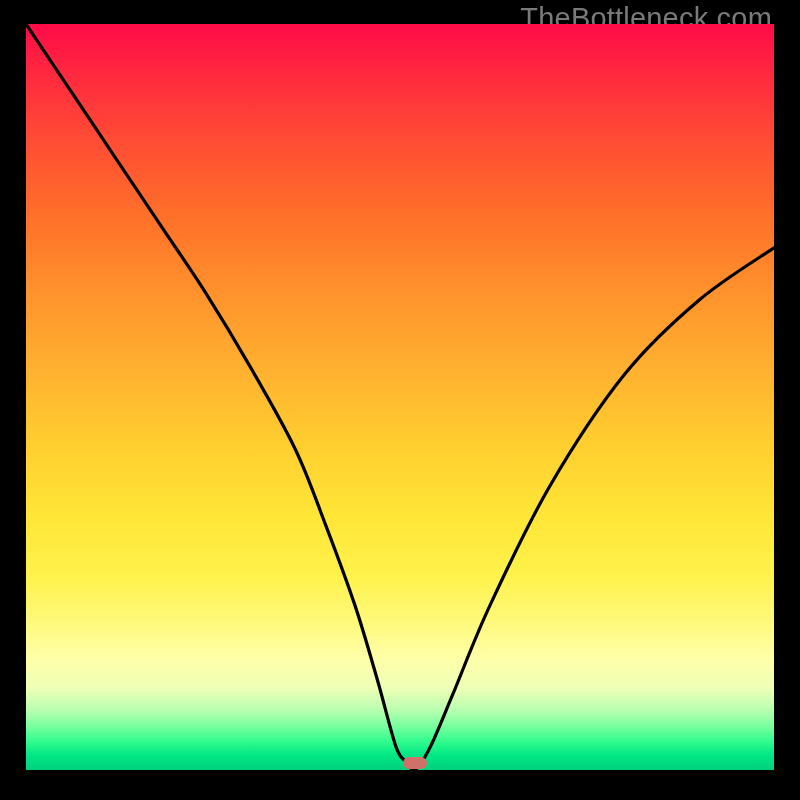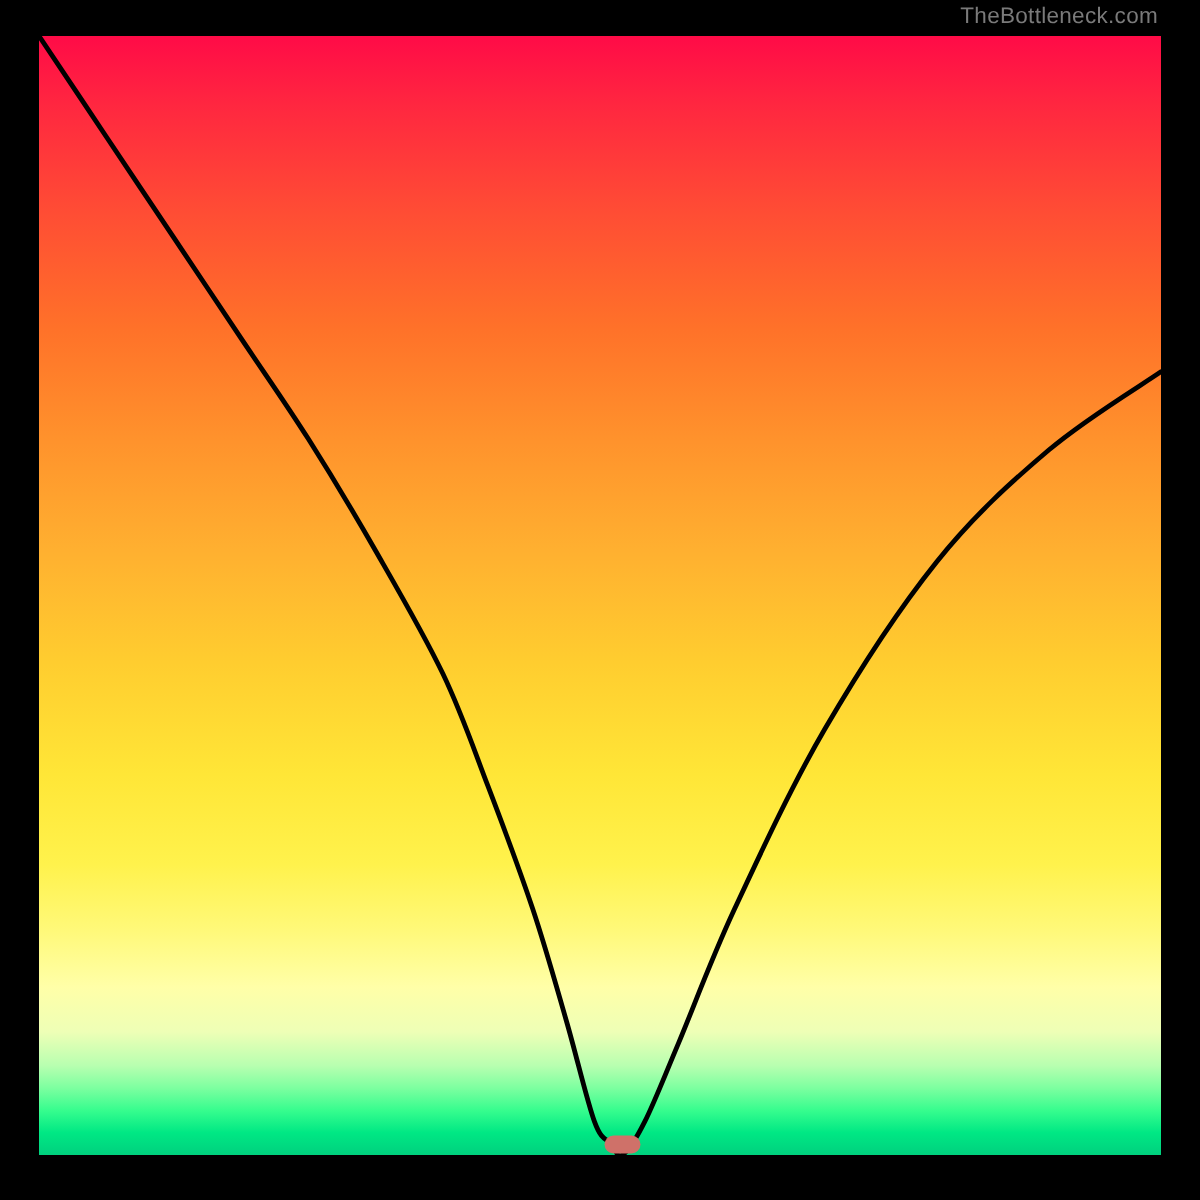--- a/index.html
+++ b/index.html
@@ -41,21 +41,21 @@
       #37fd8e 96%,
       #00e884 98%,
       #00d07e 100%
     );
   }
   .watermark {
     position: absolute;
     top: 2px;
     right: 28px;
     color: #7a7a7a;
-    font-size: 15px;
+    font-size: 29px;
     font-weight: 500;
     letter-spacing: 0.2px;
   }
   .curve-svg {
     position: absolute;
     left: 0;
     top: 0;
     width: 748px;
     height: 746px;
   }

